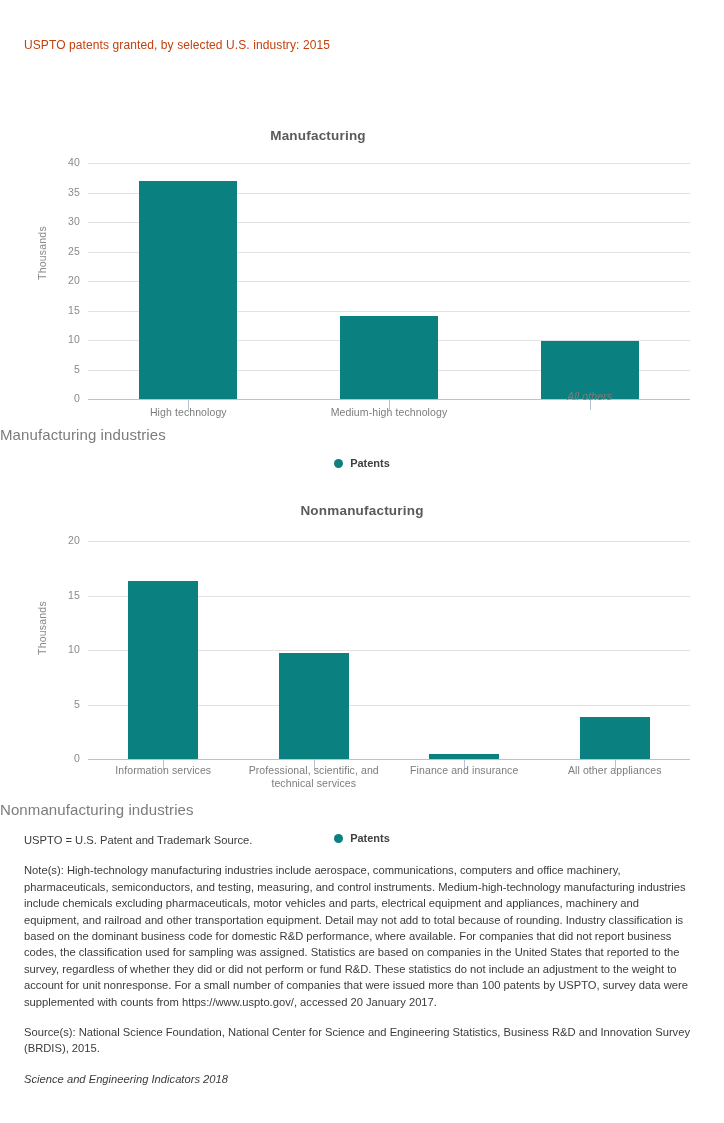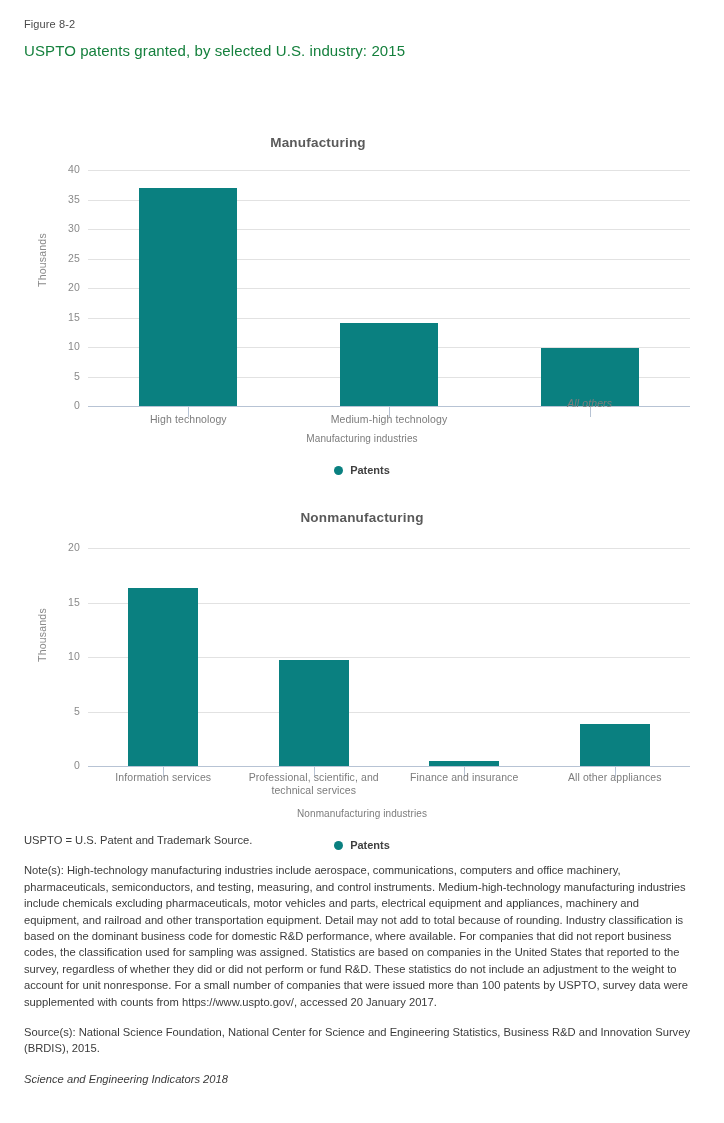--- a/index.html
+++ b/index.html
@@ -17,23 +17,23 @@
   }
 
   
   .hdr { padding: 18px 0 0 24px; }
   .fig-num {
     font-size: 11px;
     color: #4a4a4a;
     letter-spacing: .1px;
   }
   .fig-title {
-    font-size: 15px;
-    color: #15803d;
-    margin-top: 12px;
+    font-size: 12px;
+    color: #c2410c;
+    margin-top: 20px;
     letter-spacing: .1px;
   }
 
   
   .chart-block { position: relative; }
   .chart-title {
     text-align: center;
     font-size: 13.5px;
     font-weight: bold;
     color: #5a5a5a;
@@ -82,22 +82,21 @@
     position: absolute;
     font-size: 10.5px;
     color: #7c7c7c;
     text-align: center;
     line-height: 13px;
     letter-spacing: .1px;
   }
   .xaxis-title {
     position: absolute;
     width: 100%;
-    text-align: center;
-    font-size: 10px;
+    font-size: 15px;
     color: #7c7c7c;
     letter-spacing: .1px;
   }
   .legend {
     position: absolute;
     width: 100%;
     text-align: center;
     font-size: 11px;
     font-weight: bold;
     color: #3f3f3f;
@@ -120,21 +119,20 @@
     color: #3b3b3b;
   }
   .notes p { margin: 0 0 14px 0; }
   .notes p.last { margin-bottom: 0; }
   .notes .ital { font-style: italic; }
 </style>
 </head>
 <body>
 
 <div class="hdr">
-  <div class="fig-num">Figure 8-2</div>
   <div class="fig-title">USPTO patents granted, by selected U.S. industry: 2015</div>
 </div>
 
 <div class="chart-block">
   <div class="chart-title" style="position:absolute;left:0;top:76px;width:636px;">Manufacturing</div>
   <div class="ylabel" style="left:12px;top:195px;width:60px;text-align:center;">Thousands</div>
   <div class="plot" id="plot0" style="left:88px;top:111px;width:602px;height:236px;">
       <div class="gridline" style="top: 0px;"></div>
       <div class="gridline" style="top: 29.5px;"></div>
       <div class="gridline" style="top: 59px;"></div>

